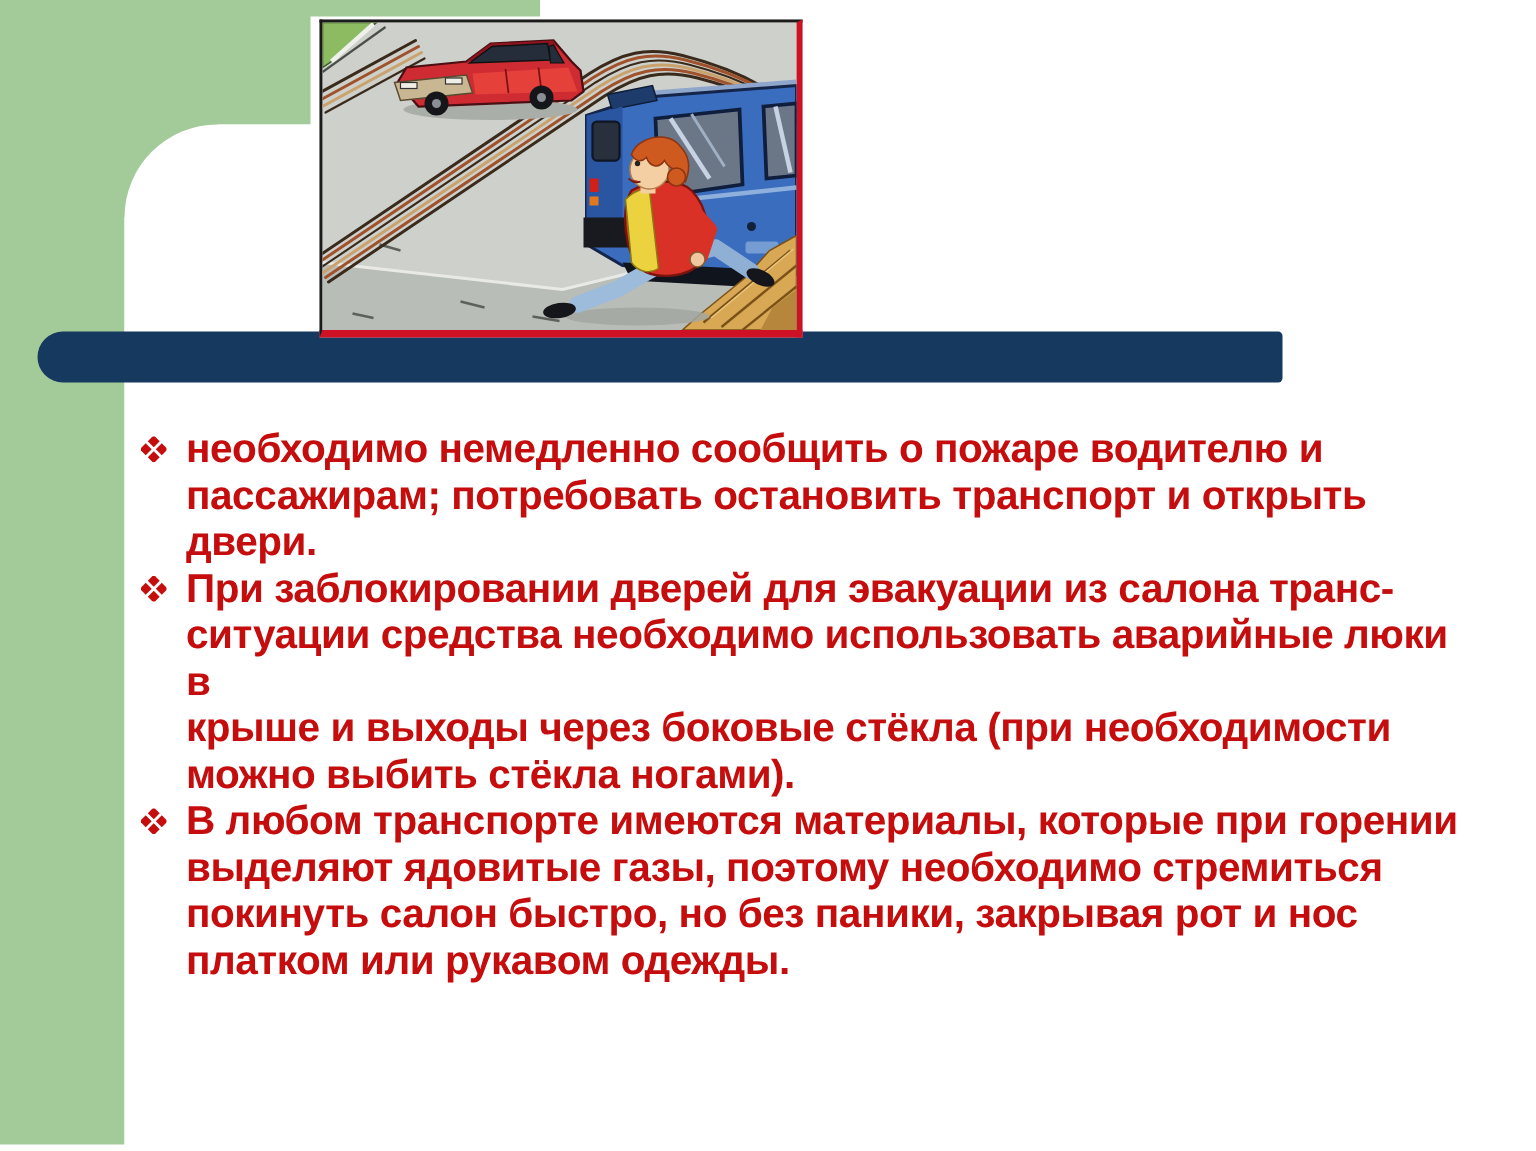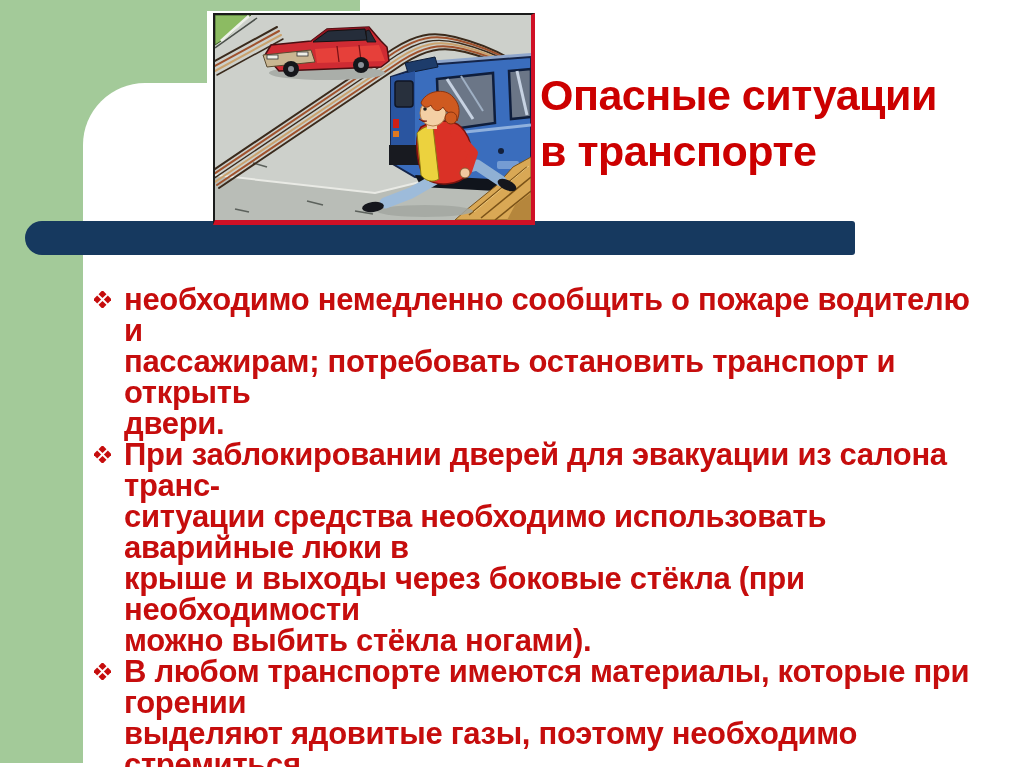--- a/index.html
+++ b/index.html
@@ -48,21 +48,21 @@
     position:absolute;left:92px;top:284px;width:884px;z-index:4;
     color:var(--accent-red);font-weight:bold;
   }
   .lead{
     font-size:27px;line-height:31px;font-style:italic;text-align:center;
     letter-spacing:-0.3px;white-space:pre-line;margin:0 0 3px 0;
   }
   .bullet{display:flex;align-items:flex-start;}
   .marker{flex:0 0 30px;padding-top:7px;padding-left:2px;}
   .btext{
-    flex:1;font-size:31px;line-height:31px;letter-spacing:-0.3px;
+    flex:1;font-size:27px;line-height:31px;letter-spacing:-0.3px;
     white-space:pre-line;
   }
 </style>
 </head>
 <body>
 
 <div class="slide">
 
   <div class="green-band-top"></div>
   <div class="green-block"></div>
@@ -171,22 +171,20 @@
         <rect x="212" y="106" width="10" height="8" fill="#f4cfa4"></rect>
         <circle cx="218" cy="98" r="13" fill="#f4cfa4" stroke="#b57f4a" stroke-width="1"></circle>
         <circle cx="210" cy="94" r="1.8" fill="#222222"></circle>
         <path d="M204,104 Q208,108 212,106" fill="#a33322" stroke="#6a1a10" stroke-width="1"></path>
         <path d="M206,88 C210,76 230,72 238,82 C244,88 246,96 242,106 C238,96 232,100 228,92 C224,98 218,96 216,90 C212,94 208,92 206,88 Z" fill="#cf5a20" stroke="#8a3410" stroke-width="1"></path>
         <circle cx="236" cy="103" r="6" fill="#cf5a20" stroke="#8a3410" stroke-width="1"></circle>
       </g>
     </svg>
   </div>
 
-  <h1 class="title">Опасные ситуации
-в транспорте</h1>
 
   <div class="content">
 
     <div class="bullet">
       <span class="marker">
         <svg width="17" height="17" viewBox="0 0 20 20">
             <g fill="#c60d0d">
           <rect x="6.7" y="0.4" width="6.6" height="6.6" transform="rotate(45 10 3.7)"></rect>
           <rect x="0.4" y="6.7" width="6.6" height="6.6" transform="rotate(45 3.7 10)"></rect>
           <rect x="13" y="6.7" width="6.6" height="6.6" transform="rotate(45 16.3 10)"></rect>

